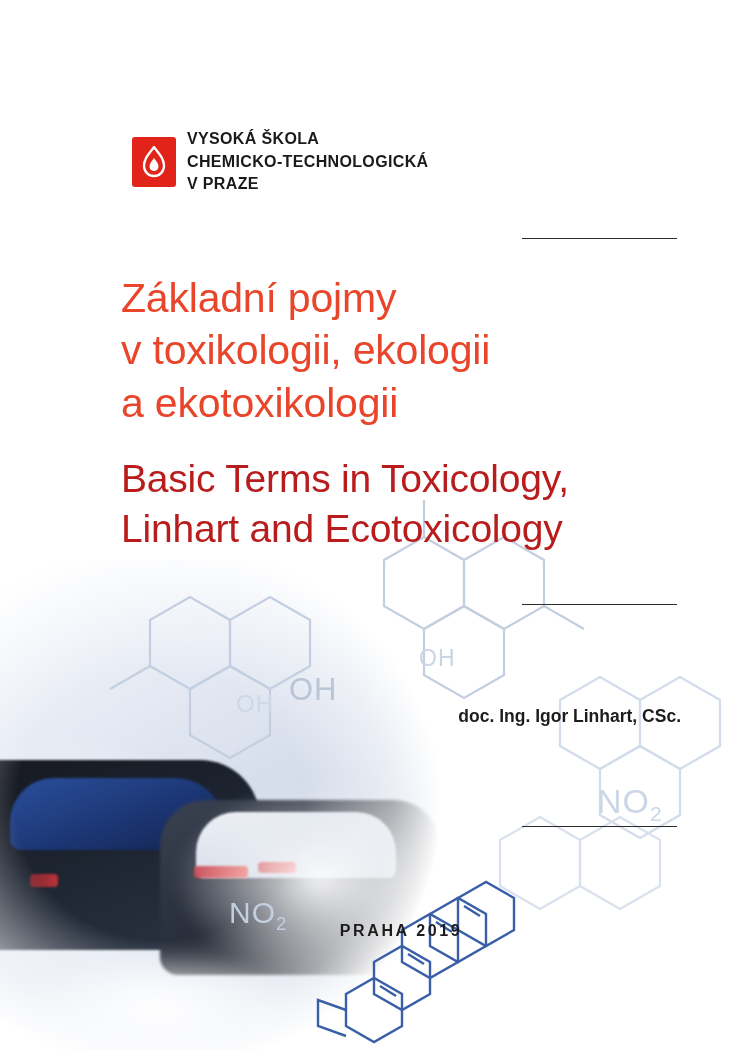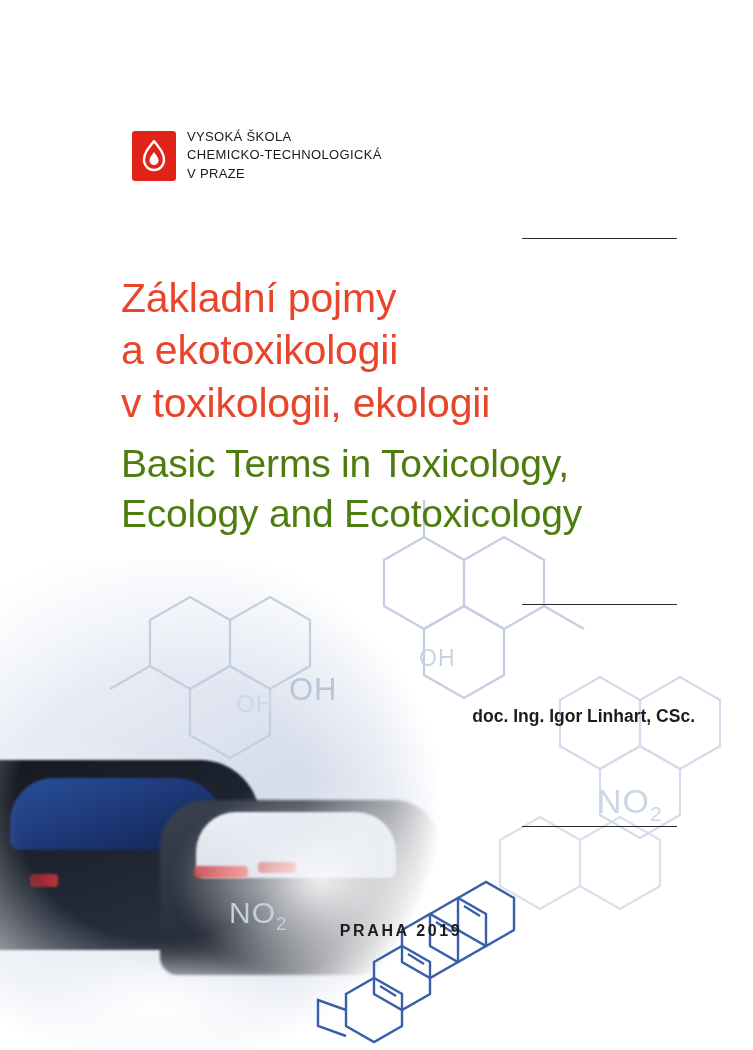--- a/index.html
+++ b/index.html
@@ -128,22 +128,22 @@
     position: relative;
   }
   .logo-mark .drop {
     position: absolute;
     left: 50%;
     top: 50%;
     transform: translate(-50%, -50%);
   }
   .logo-text {
     color: #1a1a1a;
-    font-size: 13px;
-    font-weight: normal;
+    font-size: 16px;
+    font-weight: bold;
     line-height: 1.42;
     letter-spacing: .35px;
   }
 
   
   .rule {
     position: absolute;
     height: 1px;
     background: #2b2b2b;
   }
@@ -160,30 +160,30 @@
     text-align: left;
   }
   .title-cz {
     color: #e8452b;
     font-size: 41px;
     line-height: 1.28;
     font-weight: 400;
     letter-spacing: -0.2px;
   }
   .title-en {
-    color: #4d7c0f;
+    color: #b91c1c;
     font-size: 39px;
     line-height: 1.28;
     font-weight: 400;
-    margin-top: 10px;
+    margin-top: 25px;
     letter-spacing: -0.2px;
   }
   .author {
     position: absolute;
-    right: 58px;
+    right: 72px;
     top: 706px;
     width: 560px;
     text-align: right;
     color: #1c1c1c;
     font-size: 17.5px;
     font-weight: bold;
   }
   .place-year {
     position: absolute;
     right: 72px;
@@ -272,25 +272,25 @@
     </div>
   </div>
 
   <div class="rule rule-top"></div>
   <div class="rule rule-mid"></div>
   <div class="rule rule-bottom"></div>
 
   <div class="title-block">
     <div class="title-cz">
       <div>Základní pojmy</div>
+      <div>v toxikologii, ekologii</div>
       <div>a ekotoxikologii</div>
-      <div>v toxikologii, ekologii</div>
     </div>
     <div class="title-en">
       <div>Basic Terms in Toxicology,</div>
-      <div>Ecology and Ecotoxicology</div>
+      <div>Linhart and Ecotoxicology</div>
     </div>
   </div>
 
   <div class="author">doc. Ing. Igor Linhart, CSc.</div>
   <div class="place-year">PRAHA 2019</div>
 
 </div>
 
 </body></html>

